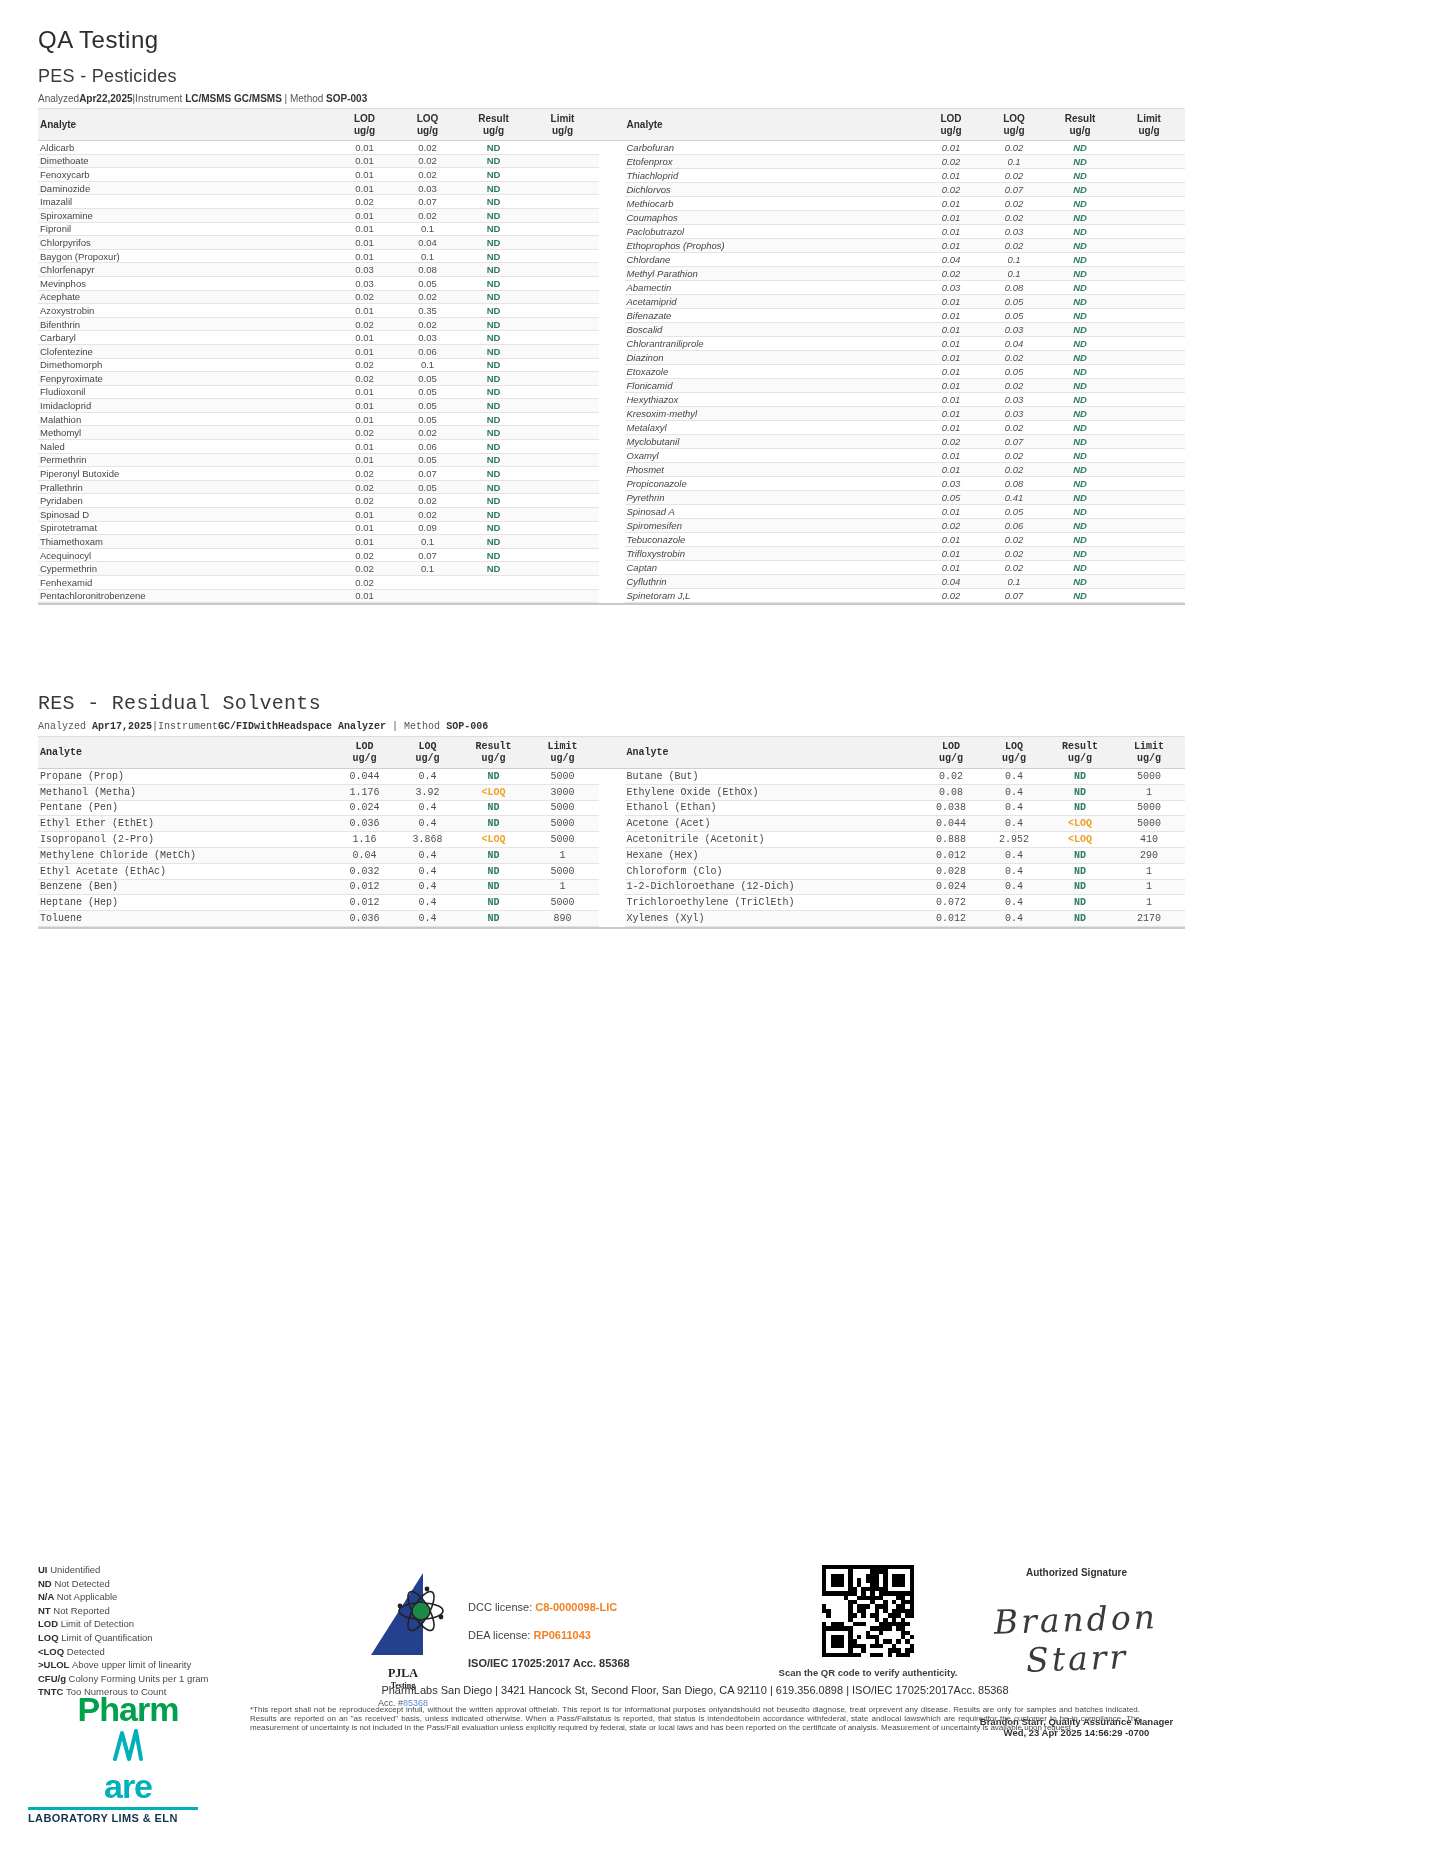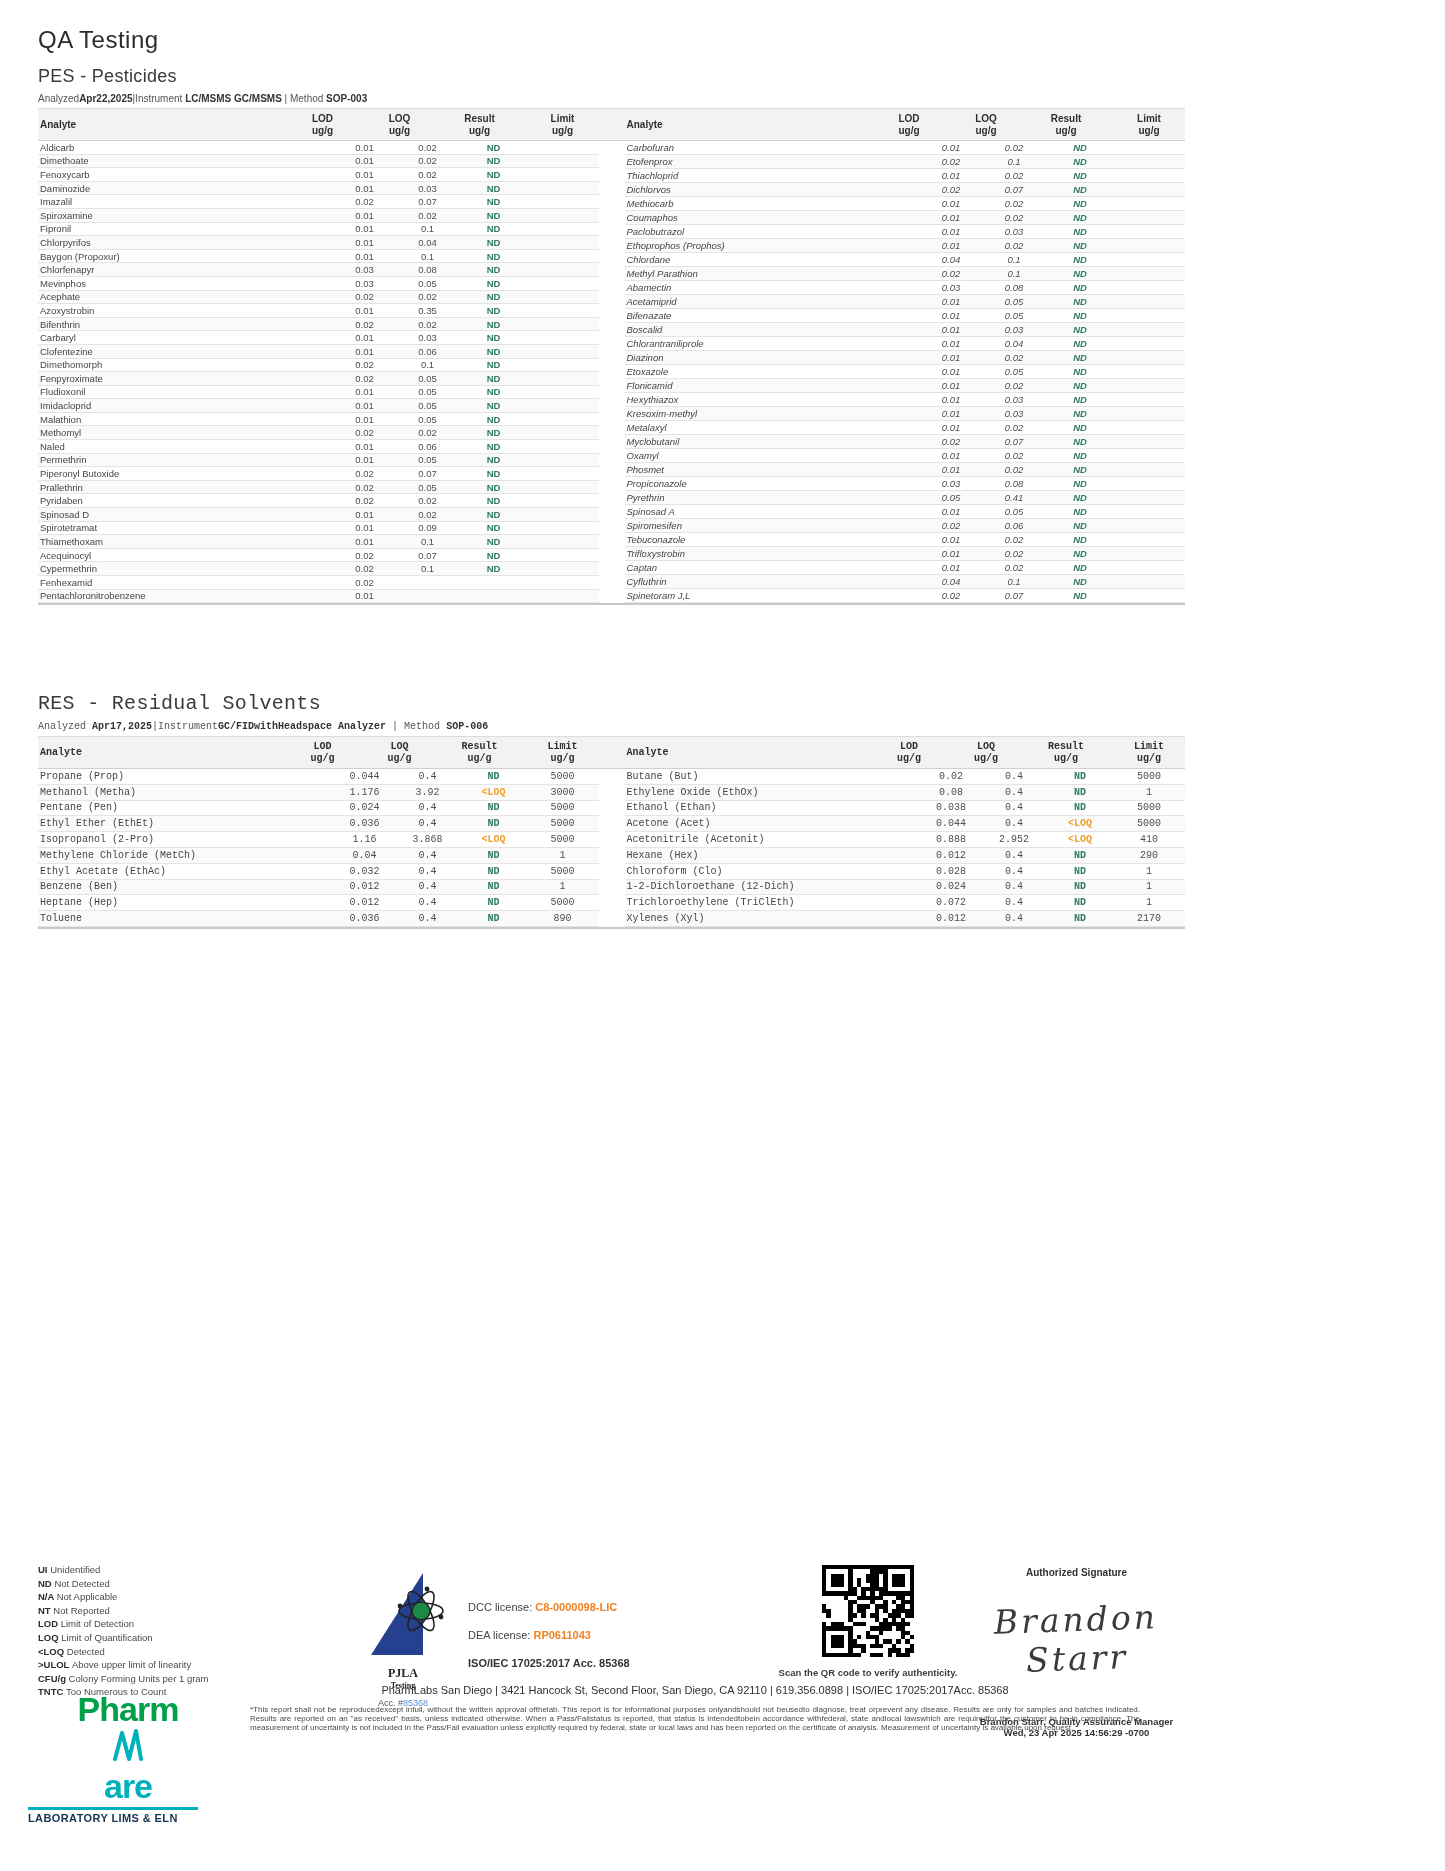--- a/index.html
+++ b/index.html
@@ -15,21 +15,21 @@
   .sec-title{font-size:18px;color:#3a3a3a;letter-spacing:.3px;}
   .sec-meta{font-size:10px;color:#555;margin-top:6px;margin-bottom:4px;}
   .sec-meta b{color:#333;}
   #pes{position:absolute;top:66px;left:38px;width:1147px;}
   #res{position:absolute;top:692px;left:38px;width:1147px;font-family:Liberation Mono, monospace;}
   #res .sec-title{font-size:20px;}
 
   
   .band{display:flex;gap:26px;background:#f2f2f2;border-top:1px solid #dcdcdc;border-bottom:1px solid #cfcfcf;padding:4px 0 3px;}
   .bodyrow{display:flex;gap:26px;border-bottom:2px solid #c9c9c9;}
-  .halfg{flex:1;min-width:0;gap:14px;}
+  .halfg{flex:1;min-width:0;}
   .tr,.hr{display:grid;grid-template-columns:1fr 60px 66px 66px 72px;align-items:center;}
   .hr .th{display:flex;flex-direction:column;align-items:center;font-weight:bold;color:#2f2f2f;font-size:10px;line-height:1.2;}
   .hr .th:first-child{align-items:flex-start;padding-left:2px;}
   .tr{border-bottom:1px solid #e4e4e4;}
   .tr:nth-child(even){background:#fafafa;}
   .td{font-size:9.5px;color:#4f4f4f;text-align:center;white-space:nowrap;overflow:hidden;}
   .td-analyte{text-align:left;padding-left:2px;color:#454545;}
   .pes-rows .tr{height:12.6px;}
   .pes-rows-r .tr{height:13px;font-style:italic;}
   .res-rows .tr{height:14.8px;}

